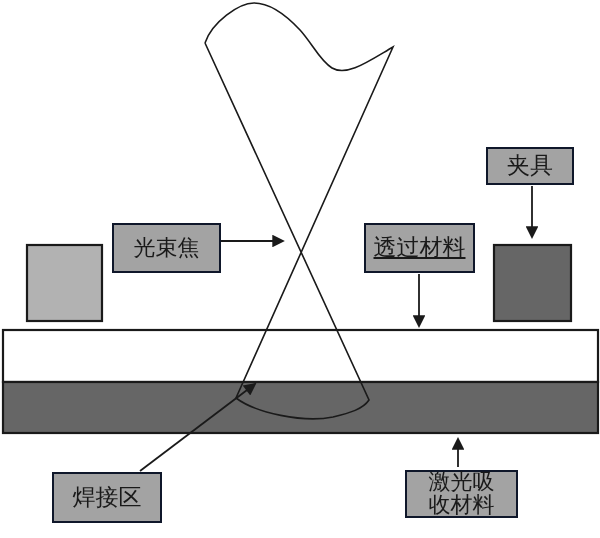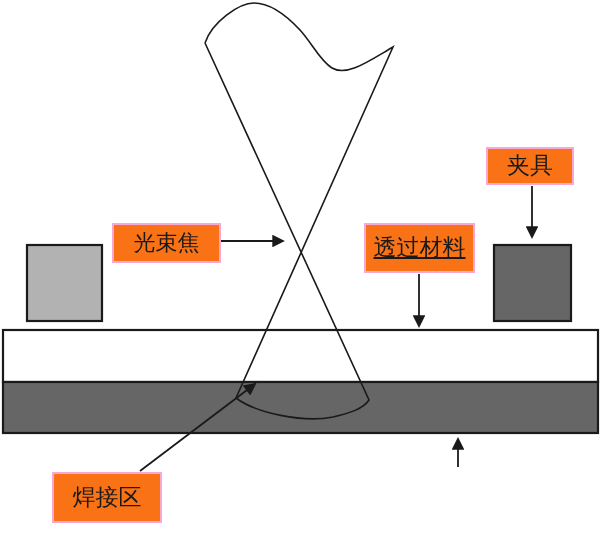--- a/index.html
+++ b/index.html
@@ -7,34 +7,34 @@
     position:relative;
     width:600px;height:538px;
     background:#ffffff;
     font-family:"DejaVu Serif","Liberation Serif",serif;
     overflow:hidden;
   }
   #diagram-svg{position:absolute;left:0;top:0;}
   .label-box{
     position:absolute;
     box-sizing:border-box;
-    background:#f97316;
-    border:2px solid #f9a8d4;
+    background:#a3a3a3;
+    border:2px solid #0f172a;
     color:#1a1a1a;
     display:flex;
     flex-direction:column;
     align-items:center;
     justify-content:center;
     text-align:center;
     line-height:1.04;
   }
   .label-box span{display:block;white-space:nowrap;}
   .fs22{font-size:22px;}
   .fs23{font-size:23px;}
-  #beam-focus-label{left:112px;top:223px;width:109px;height:40px;gap:20px;}
+  #beam-focus-label{left:112px;top:223px;width:109px;height:50px;gap:20px;}
   #fixture-label{left:486px;top:147px;width:88px;height:38px;}
   #transparent-label{left:364px;top:223px;width:111px;height:50px;text-decoration:underline;}
   #weld-zone-label{left:52px;top:472px;width:110px;height:51px;}
   #absorber-label{left:405px;top:470px;width:113px;height:48px;}
 </style>
 </head>
 <body>
 
 <div id="canvas">
 
@@ -80,14 +80,18 @@
   </div>
 
   <div class="label-box fs23" id="transparent-label">
     <span>透过材料</span>
   </div>
 
   <div class="label-box fs23" id="weld-zone-label">
     <span>焊接区</span>
   </div>
 
+  <div class="label-box fs22" id="absorber-label">
+    <span>激光吸</span>
+    <span>收材料</span>
+  </div>
 
 </div>
 
 </body></html>

